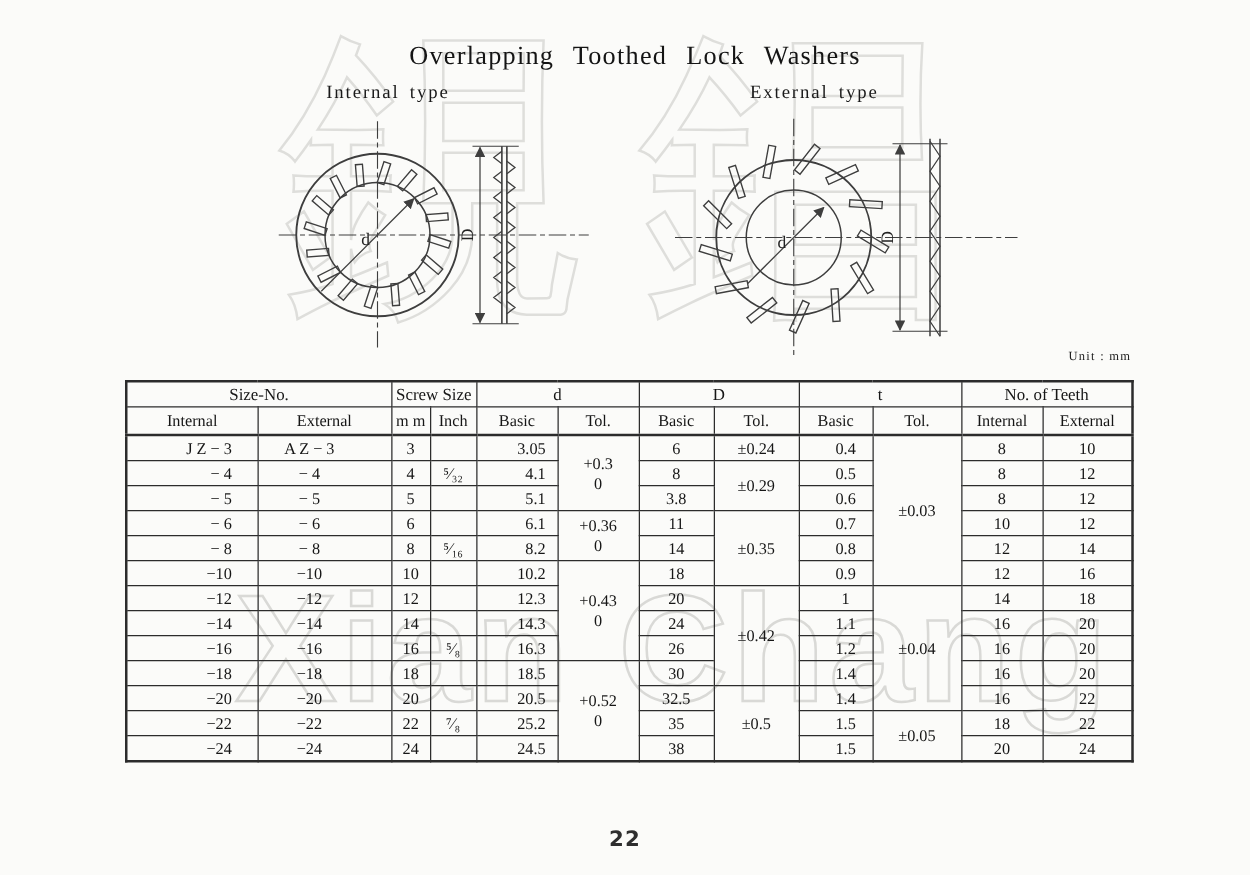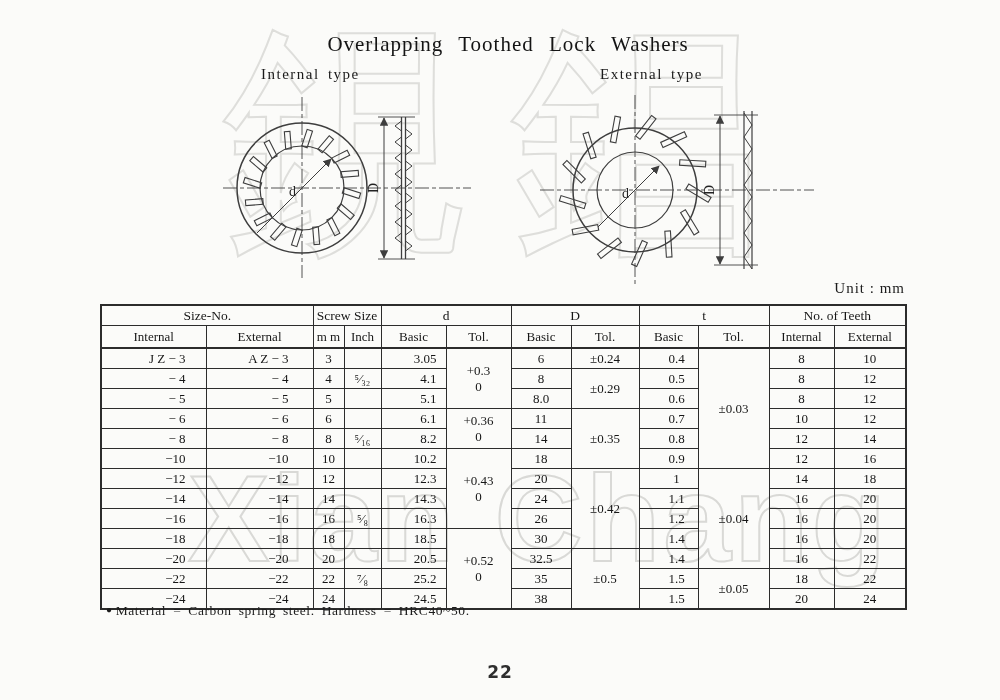--- a/index.html
+++ b/index.html
@@ -22,40 +22,40 @@
     -webkit-text-stroke:2px #d9d9d6;
   }
   
   .title{
     position:absolute;z-index:2;left:16px;right:0;top:32px;text-align:center;
     font-size:21px;letter-spacing:1px;word-spacing:9px;color:#141414;
   }
   .typelabel{position:absolute;z-index:2;font-size:15px;letter-spacing:1.5px;word-spacing:3px;color:#1a1a1a;}
   .lbl-int{left:261px;top:66px;text-align:right;}
   .lbl-ext{left:600px;top:66px;}
-  .unitlabel{position:absolute;z-index:2;left:100px;width:805px;top:280px;text-align:right;font-size:15px;letter-spacing:1px;}
+  .unitlabel{position:absolute;z-index:2;left:100px;width:805px;top:280px;text-align:right;font-size:10px;letter-spacing:1px;}
   
   .diag{position:absolute;z-index:1;}
   .diag svg{display:block;}
   .dg-stroke{stroke:#3e3e3e;fill:none;}
   
   .spec-table{
     position:absolute;z-index:1;left:100px;top:304px;
     border-collapse:collapse;table-layout:fixed;width:805px;
     font-size:13px;color:#161616;
   }
   .spec-table th,.spec-table td{
     border:1px solid #2c2c2c;padding:0;line-height:18px;height:19px;
     font-weight:normal;text-align:center;overflow:hidden;white-space:nowrap;
   }
   .spec-table{border:2.5px solid #2c2c2c;}
   .spec-table thead tr.grp th{height:19px;font-size:13.5px;}
   .spec-table thead tr.sub th{height:21px;border-bottom:2.5px solid #2c2c2c;}
   td.c-int{text-align:right;padding-right:20px;}
-  td.c-ext{text-align:right;padding-right:24px;}
+  td.c-ext{padding-right:24px;}
   td.c-db{text-align:right;padding-right:9px;margin-left:14px;}
   td.c-tol{white-space:pre-line;line-height:16px;}
   td.c-tb{padding-left:16px;}
   
   .footnote{position:absolute;z-index:2;left:106px;top:599px;font-size:13.5px;letter-spacing:0.6px;word-spacing:3px;line-height:21px;}
   .footnote .bullet{font-size:10px;vertical-align:2px;margin-right:3px;}
   .footnote .fn2{padding-left:13px;}
   .pageno{
     position:absolute;z-index:2;left:0;right:0;top:662px;text-align:center;
     font-family:"DejaVu Sans","Liberation Sans",sans-serif;font-weight:bold;font-size:17px;color:#2e2e2e;letter-spacing:1px;
@@ -238,21 +238,21 @@
       <td class="c-tb">0.5</td>
       <td>8</td>
       <td>12</td>
     </tr>
     <tr>
       <td class="c-int">− 5</td>
       <td class="c-ext">− 5</td>
       <td>5</td>
       <td></td>
       <td class="c-db">5.1</td>
-      <td>8.0</td>
+      <td>3.8</td>
       <td class="c-tb">0.6</td>
       <td>8</td>
       <td>12</td>
     </tr>
     <tr>
       <td class="c-int">− 6</td>
       <td class="c-ext">− 6</td>
       <td>6</td>
       <td></td>
       <td class="c-db">6.1</td>
@@ -368,16 +368,15 @@
       <td class="c-db">24.5</td>
       <td>38</td>
       <td class="c-tb">1.5</td>
       <td>20</td>
       <td>24</td>
     </tr>
   </tbody>
 </table>
 
 <div class="footnote">
-  <div><span class="bullet">●</span><span>Material = Carbon spring steel. Hardness = HRC40~50.</span></div>
 </div>
 
 <div class="pageno">22</div>
 
 </body></html>

